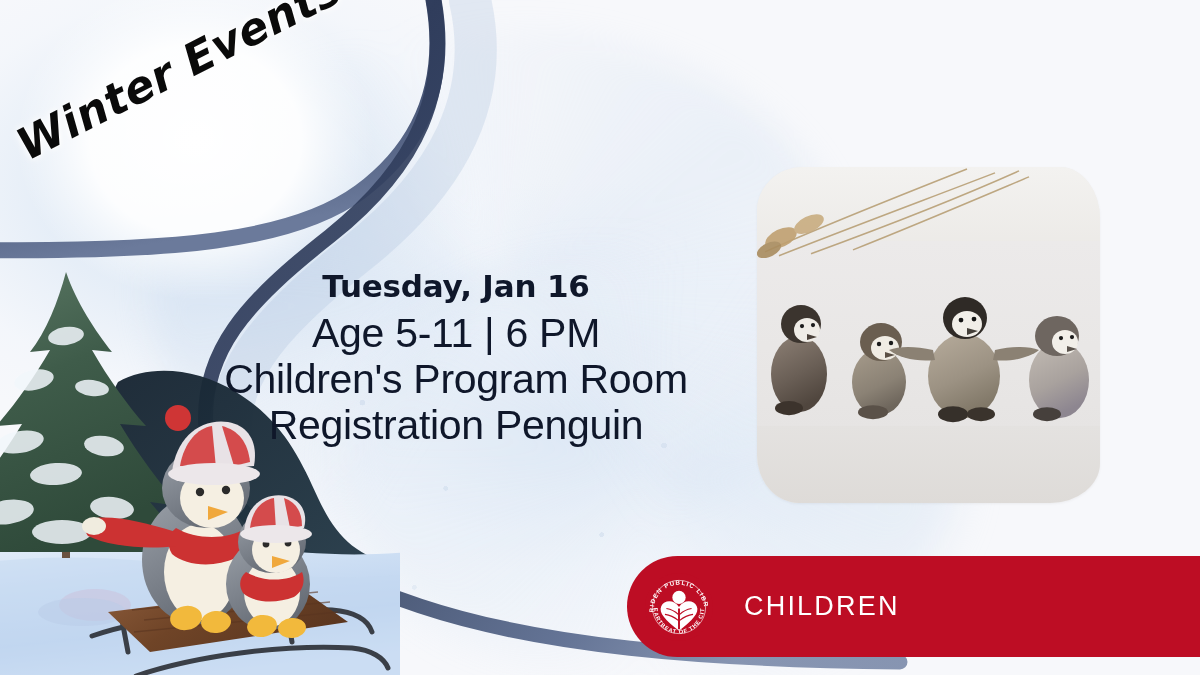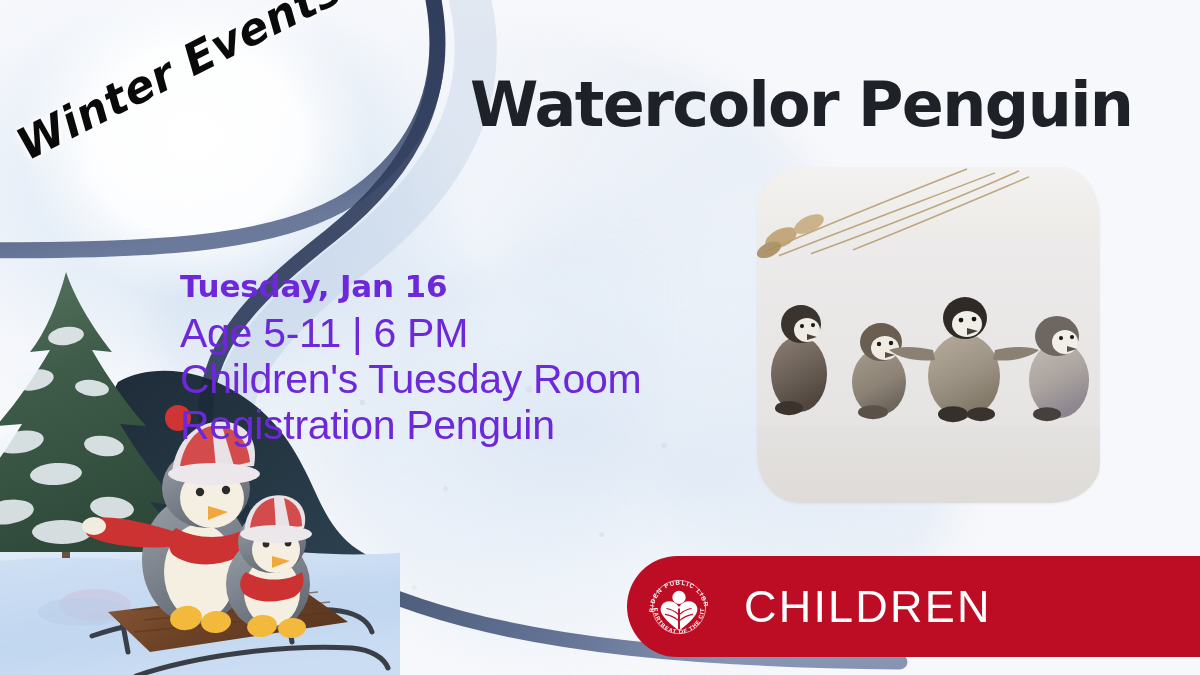--- a/index.html
+++ b/index.html
@@ -92,21 +92,21 @@
   .headline {
     position:absolute; left:470px; top:72px; width:660px;
     font-family:"DejaVu Sans", sans-serif;
     font-size:62px; font-weight:700; letter-spacing:-1.6px;
     color:#1e2127; line-height:1.05; white-space:nowrap;
   }
 
   
   .details {
     position:absolute; left:180px; top:262px; width:552px;
-    text-align:left; color:#6d28d9;
+    text-align:center; color:#0f172a;
   }
   .details .line {
     font-size:41px; line-height:46px; letter-spacing:-.3px;
     white-space:nowrap;
   }
   .details .line.strong {
     font-family:"DejaVu Sans", sans-serif;
     font-weight:700; font-size:31px; letter-spacing:-.2px;
     line-height:48px;
   }
@@ -142,21 +142,21 @@
     background:#bd0d24;
     border-radius:52px 0 0 52px;
     display:flex; align-items:center;
   }
   .logo-badge {
     width:74px; height:74px; margin-left:15px; flex:0 0 auto;
     position:relative;
   }
   .category-label {
     margin-left:28px;
-    font-size:45px; font-weight:400; letter-spacing:2.2px;
+    font-size:27px; font-weight:400; letter-spacing:2.2px;
     color:#ffffff; line-height:1;
   }
 </style>
 </head>
 <body>
 
 <div id="flyer">
 
   <div class="bg-layer">
     <div class="wash-blue-left"></div>
@@ -325,26 +325,25 @@
         <ellipse cx="262" cy="386" rx="15" ry="11" fill="#f2b93c" transform="rotate(-8 262 386)"></ellipse>
         <ellipse cx="292" cy="388" rx="14" ry="10" fill="#f2b93c" transform="rotate(-5 292 388)"></ellipse>
       </g>
     </g>
   </svg>
 
   <div class="winter-events">
     <div class="winter-events-text">Winter Events</div>
   </div>
 
-  <h1 class="headline">Watercolor Penguin</h1>
 
   <div class="details">
     <div class="line strong">Tuesday, Jan 16</div>
     <div class="line">Age 5-11 | 6 PM</div>
-    <div class="line">Children's Tuesday Room</div>
+    <div class="line">Children's Program Room</div>
     <div class="line">Registration Penguin</div>
   </div>
 
   <div class="photo-panel">
     <div class="panel-top"></div>
     <div class="panel-band"></div>
     <div class="panel-bottom"></div>
 
     <svg class="grass" viewBox="0 0 343 92" preserveAspectRatio="none">
       <g stroke="#b49a6e" stroke-width="1.5" fill="none" opacity="0.85">

